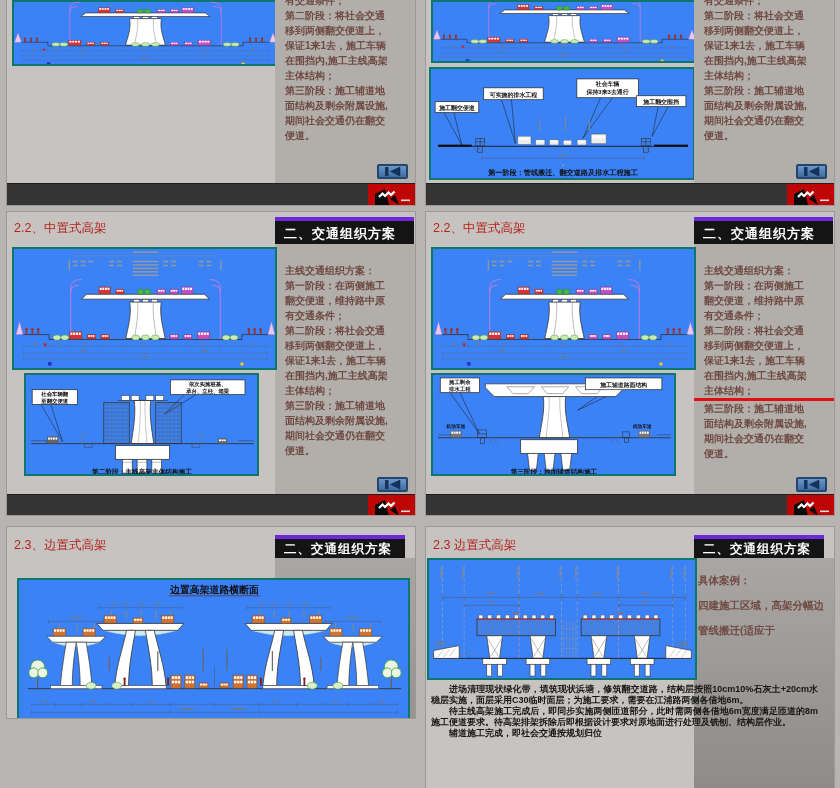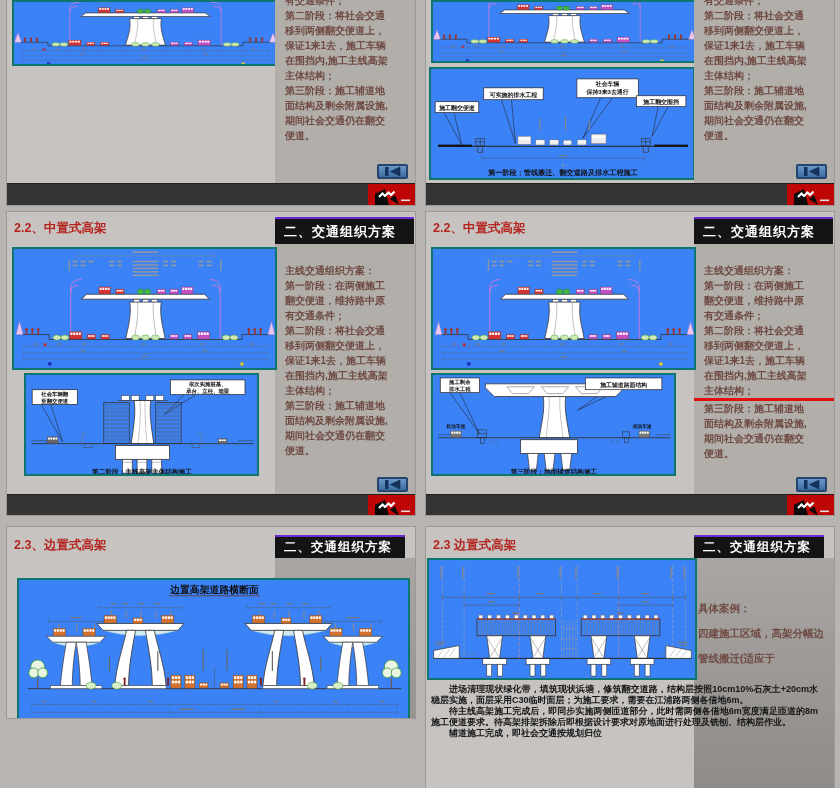--- a/index.html
+++ b/index.html
@@ -2,29 +2,29 @@
 <html><head>
 <meta charset="utf-8">
 <style>
   html,body{margin:0;padding:0;background:#b7b4b1;}
   .page{position:relative;width:840px;height:788px;background:#b7b4b1;overflow:hidden;
         font-family:"Liberation Sans",sans-serif;}
   .slide{position:absolute;background:#c6c3c0;overflow:hidden;box-shadow:0 0 0 1px #9b9895;}
   .wpanel{position:absolute;background:#3b82f6;border:2px solid #0f766e;overflow:hidden;box-sizing:border-box;}
   .sbar{position:absolute;background:#b2afab;}
   .scol{position:absolute;background:linear-gradient(#a9a6a3,#8e8b88);}
-  .shead{position:absolute;background:#141414;border-top:2px solid #6d28d9;color:#ffffff;
+  .shead{position:absolute;background:#141414;border-top:4px solid #6d28d9;color:#ffffff;
          font-weight:bold;letter-spacing:1px;box-sizing:border-box;padding-left:9px;white-space:nowrap;}
   .shead.mid{left:268px;top:5px;width:139px;height:27px;font-size:13px;line-height:25px;}
   .shead.bot{left:268px;top:8px;width:130px;height:23px;font-size:12.5px;line-height:21px;}
-  .stitle{position:absolute;left:7px;color:#b5241f;font-weight:bold;font-size:12.5px;white-space:nowrap;}
+  .stitle{position:absolute;left:7px;color:#b5241f;font-weight:normal;font-size:12.5px;white-space:nowrap;}
   .stext{position:absolute;left:268px;width:140px;color:#6f4a43;font-weight:600;font-size:10px;}
   .stext .ln{height:15px;line-height:15px;padding-left:10px;white-space:nowrap;}
   .ln.redline{border-bottom:3px solid #e01010;}
-  .casetext{position:absolute;left:272px;top:41px;width:108px;color:#6f4a43;font-weight:bold;font-size:10.5px;margin-top:28px;}
+  .casetext{position:absolute;left:272px;top:41px;width:108px;color:#6f4a43;font-weight:bold;font-size:10.5px;}
   .casetext .ln{height:25px;line-height:25px;white-space:nowrap;}
   .paras{position:absolute;left:5px;top:157px;width:387px;color:#161616;font-size:9px;
          line-height:10.9px;font-weight:bold;text-align:justify;}
   .paras .para{text-indent:2em;margin:0;}
   .navbtn{position:absolute;width:31px;height:15px;background:linear-gradient(#6b97c8,#3f6da3);
           border:2px solid #24466e;border-radius:2px;display:flex;align-items:center;justify-content:center;
           box-sizing:border-box;cursor:pointer;}
   .footer{position:absolute;left:0;right:0;background:#343434;border-top:1px solid #1f1f1f;}
   .logo{position:absolute;right:0;top:0;bottom:0;width:47px;background:#bf0606;}
   svg text{text-anchor:middle;fill:#111;font-weight:bold;}

